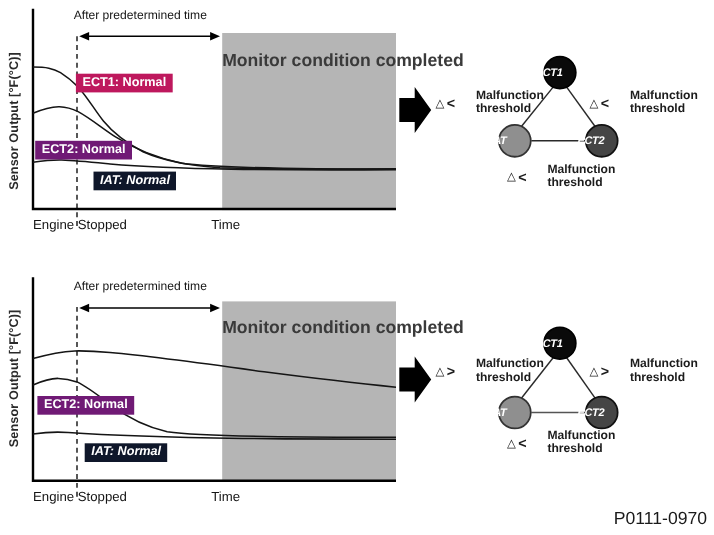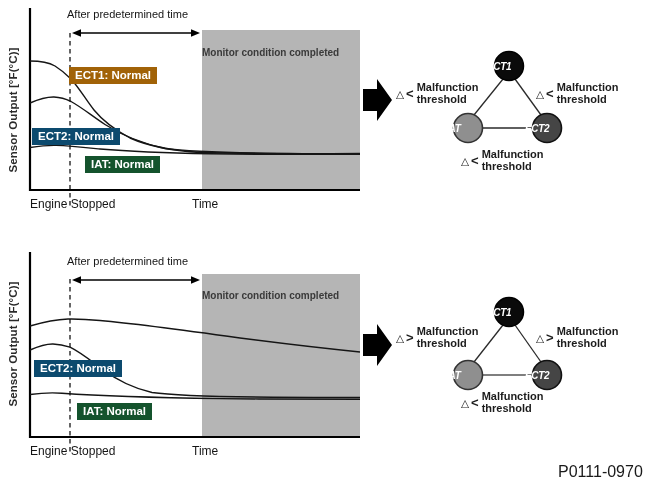--- a/index.html
+++ b/index.html
@@ -7,35 +7,35 @@
           font-family:"Liberation Sans",sans-serif;overflow:hidden;color:#111;}
   .abs{position:absolute;}
   svg{display:block;}
   .txt{position:absolute;white-space:nowrap;color:#151515;}
   .b{font-weight:normal;}
   .ylab{position:absolute;left:-67px;width:160px;text-align:center;
         transform:rotate(-90deg);font-weight:bold;font-size:11.5px;color:#2a2a2a;
         letter-spacing:0.1px;white-space:nowrap;}
   .aft{font-size:11px;left:67px;}
   .mon{position:absolute;left:202px;width:134px;text-align:center;font-weight:bold;
-       font-size:10px;color:#3a3a3a;white-space:nowrap;}
+       font-size:16px;color:#3a3a3a;white-space:nowrap;}
   .badge{position:absolute;color:#ffffff;font-weight:bold;font-size:11.5px;
          padding:2px 6px 3px 6px;white-space:nowrap;line-height:12px;}
-  .badge.e1{background:#a16207;}
-  .badge.e2{background:#0c4a6e;}
-  .badge.ia{background:#14532d;}
+  .badge.e1{background:#be185d;}
+  .badge.e2{background:#701a75;}
+  .badge.ia{background:#0f172a;font-style:italic;}
   .xlab{font-size:12px;text-align:right;}
   .dg-title{position:absolute;left:439px;width:140px;text-align:center;
             font-weight:bold;font-size:16.5px;color:#111;}
   .node-lab{position:absolute;width:44px;text-align:left;color:#ffffff;
             font-weight:bold;font-size:10px;letter-spacing:-0.3px;pointer-events:none;font-style:italic;}
   .thr{position:absolute;display:flex;align-items:center;color:#1c1c1c;}
   .thr .sym{font-family:"DejaVu Sans",sans-serif;font-size:10.5px;font-weight:bold;}
   .thr .cmp{font-size:13px;font-weight:bold;margin-left:2px;}
-  .thr .lines{font-size:11px;font-weight:bold;line-height:11.5px;margin-left:3px;}
+  .thr .lines{font-size:11px;font-weight:bold;line-height:11.5px;margin-left:19px;}
   .thr .lines span{display:block;}
   .code{font-size:16px;color:#1a1a1a;font-weight:normal;}
 </style>
 </head>
 <body>
 
 <div class="canvas">
 
   <svg class="abs" style="left:0;top:0" width="649" height="486" viewBox="0 0 649 486">
 

